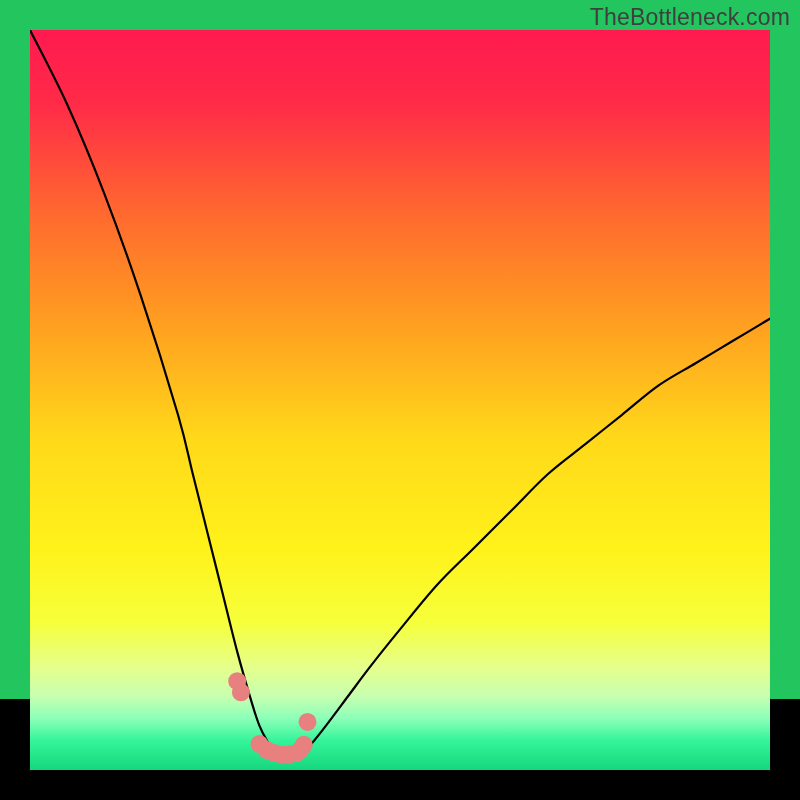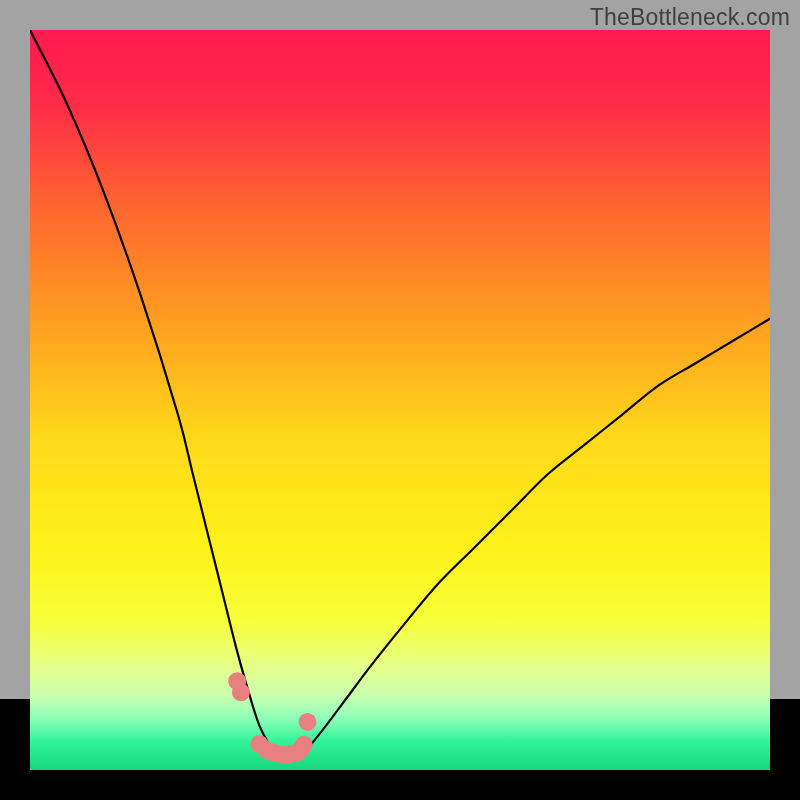--- a/index.html
+++ b/index.html
@@ -10,21 +10,21 @@
     background: #000;
     overflow: hidden;
     font-family: Arial, Helvetica, sans-serif;
   }
   .frame {
     position: absolute;
     left: 0;
     top: 0;
     width: 800px;
     height: 699px;
-    background: #a3a3a3;
+    background: #22c55e;
   }
   .plot-area {
     position: absolute;
     left: 30px;
     top: 30px;
     width: 740px;
     height: 740px;
     overflow: hidden;
   }
   .gradient {

